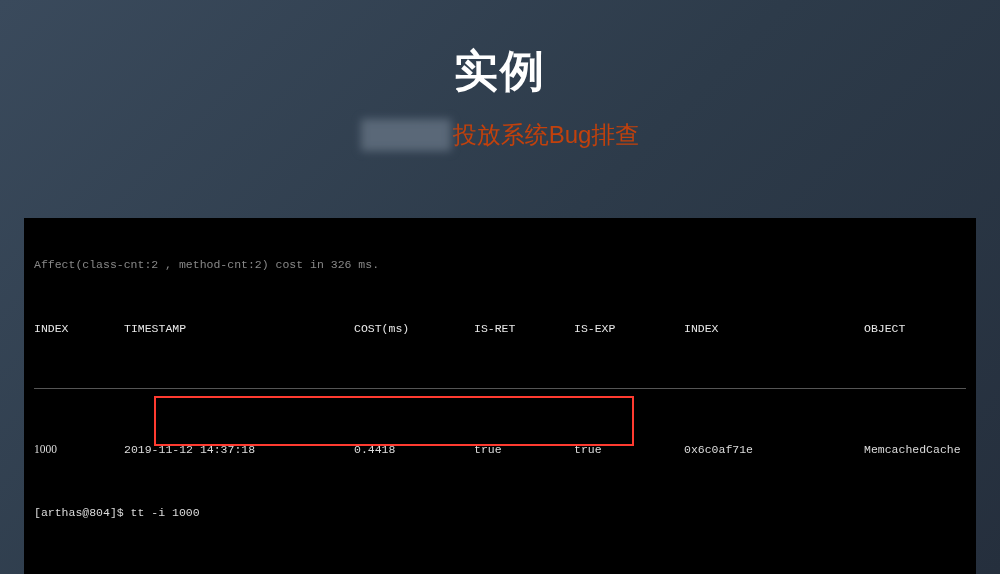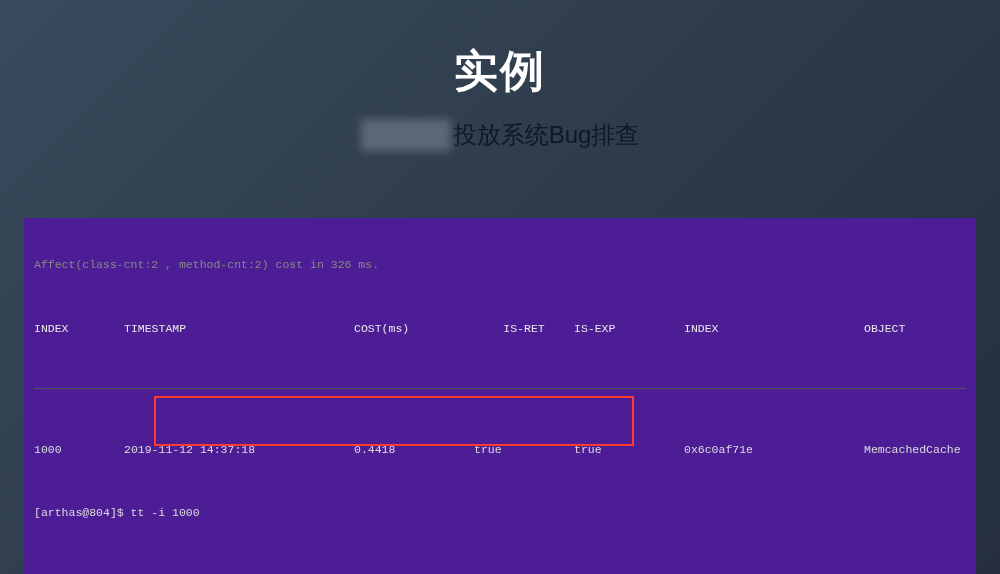--- a/index.html
+++ b/index.html
@@ -15,21 +15,21 @@
     text-align: center;
     padding-top: 42px;
     color: #ffffff;
     font-size: 44px;
     font-weight: bold;
     letter-spacing: 2px;
   }
   .slide-subtitle {
     text-align: center;
     margin-top: 18px;
-    color: #0f172a;
+    color: #c2410c;
     font-size: 24px;
     font-weight: 400;
     display: flex;
     justify-content: center;
     align-items: center;
     gap: 0;
   }
   .blur-box {
     display: inline-block;
     width: 90px;
@@ -38,53 +38,53 @@
     filter: blur(4px);
     border-radius: 2px;
     margin-right: 2px;
   }
   .terminal {
     position: absolute;
     left: 24px;
     right: 24px;
     top: 218px;
     bottom: 0;
-    background: #4c1d95;
+    background: #000000;
     font-family: "Consolas", "Courier New", monospace;
     font-size: 11.5px;
     color: #dcdcdc;
     padding: 8px 10px 0 10px;
     line-height: 1.35;
     overflow: hidden;
     white-space: pre;
   }
   .term-gray { color: #888888; }
   .header-row {
     display: flex;
     color: #e8e8e8;
     font-weight: normal;
     padding: 2px 0;
   }
   .header-row .col-index { width: 90px; }
   .header-row .col-ts { width: 230px; }
   .header-row .col-cost { width: 120px; }
-  .header-row .col-isret { width: 100px; text-align: center; }
+  .header-row .col-isret { width: 100px; }
   .header-row .col-isexp { width: 110px; }
   .header-row .col-object { width: 180px; }
   .header-row .col-class { flex: 1; }
   .hr-line {
     border-top: 1px solid #555;
     margin: 3px 0 5px 0;
   }
   .data-row {
     display: flex;
     color: #dcdcdc;
     padding: 1px 0;
   }
-  .data-row .col-index { width: 90px; }
+  .data-row .col-index { width: 90px; font-family: Liberation Serif, serif; }
   .data-row .col-ts { width: 230px; }
   .data-row .col-cost { width: 120px; }
   .data-row .col-isret { width: 100px; }
   .data-row .col-isexp { width: 110px; }
   .data-row .col-object { width: 180px; }
   .data-row .col-class { flex: 1; }
   .prompt-line { color: #dcdcdc; }
   .detail-block { margin-top: 2px; }
   .red-box {
     position: absolute;

